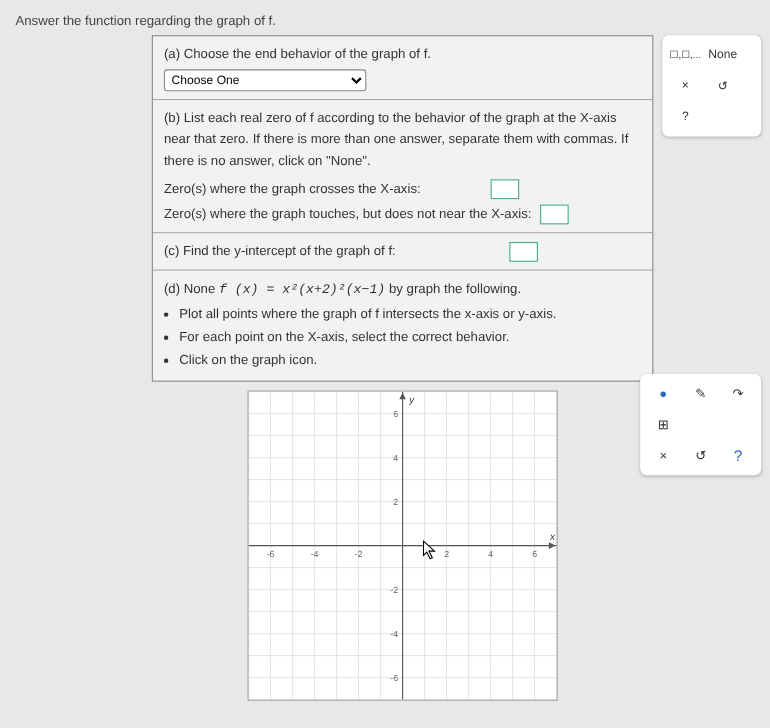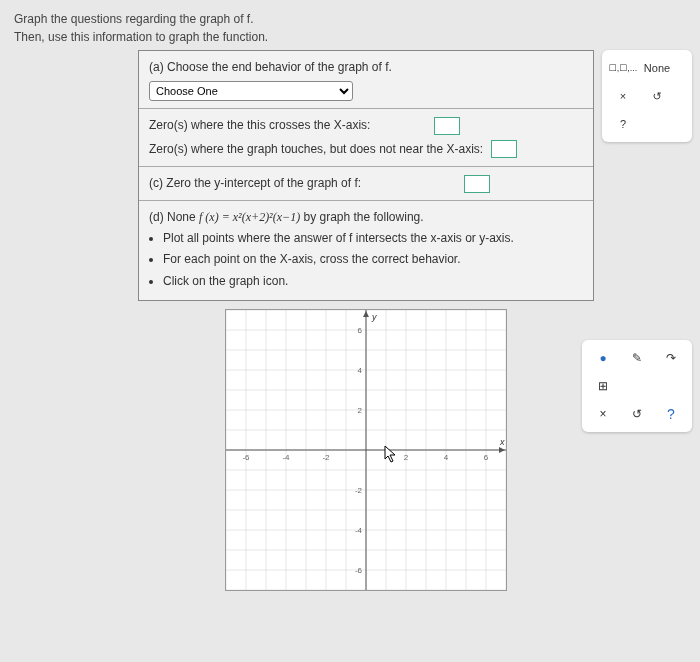--- a/index.html
+++ b/index.html
@@ -3,77 +3,77 @@
 <meta charset="utf-8">
 <style>
 body{margin:0;font-family:Arial,sans-serif;font-size:12px;background:#e8e8e8;color:#333}
 .page{width:700px;height:662px;background:#e8e8e8;position:relative}
 .instructions{padding:10px 14px 4px;color:#444;line-height:1.5}
 .main{display:flex;padding:0 8px}
 .leftcol{flex:1;margin-left:130px}
 .panel{border:1px solid #888;background:#f2f2f2;margin-bottom:1px}
 .part{padding:7px 10px;border-bottom:1px solid #aaa;line-height:1.6}
 .part:last-child{border-bottom:none}
-select{width:204px;font-size:11px;padding:2px;border:1px solid #888;border-radius:3px;background:#fff}
+select{width:184px;font-size:11px;padding:2px;border:1px solid #888;border-radius:3px;background:#fff}
 .inpbox{display:inline-block;width:24px;height:16px;border:1px solid #4a8;background:#fff;vertical-align:middle;margin-left:4px}
-.math{font-style:italic;font-family:Liberation Serif, serif}
+.math{font-style:italic;font-family:Liberation Mono, monospace}
 ul{margin:2px 0 0 14px;padding:0}
 li{margin-bottom:2px}
 .rightcol{width:90px;padding-left:8px}
 .toolpanel{background:#fff;border-radius:6px;box-shadow:0 1px 3px rgba(0,0,0,.2);padding:6px;display:flex;flex-wrap:wrap;gap:4px;margin-bottom:10px}
 .toolbtn{width:30px;height:24px;display:flex;align-items:center;justify-content:center;font-size:11px;border-radius:3px;cursor:pointer}
 .graphwrap{display:flex;justify-content:center;margin-top:8px}
 .graph{width:280px;height:280px;border:1px solid #999;background:#fff;position:relative}
 .cursor{position:absolute;top:135px;left:158px;z-index:5}
 .gtoolpanel{background:#fff;border-radius:6px;box-shadow:0 1px 3px rgba(0,0,0,.2);padding:6px;display:grid;grid-template-columns:repeat(3,30px);gap:4px;position:absolute;left:582px;top:340px}
 .gbtn{width:30px;height:24px;display:flex;align-items:center;justify-content:center;font-size:12px;border-radius:3px;cursor:pointer}
 </style>
 </head>
 <body>
 
 <div class="page">
   <div class="instructions">
-    <div>Graph the questions regarding the graph of f.</div>
-    <div>Then, use this information to graph the function.</div>
+    <div>Answer the function regarding the graph of f.</div>
   </div>
 
   <div class="main">
     <div class="leftcol">
       <div class="panel">
         <div class="part">
           <div>(a) Choose the end behavior of the graph of f.</div>
           <div style="margin-top:4px">
             <select>
               <option>Choose One</option>
             </select>
           </div>
         </div>
         <div class="part">
+          <div style="margin-bottom:6px">(b) List each real zero of f according to the behavior of the graph at the X-axis near that zero. If there is more than one answer, separate them with commas. If there is no answer, click on "None".</div>
           <div style="margin-bottom:4px">
-            <span>Zero(s) where the this crosses the X-axis:</span>
+            <span>Zero(s) where the graph crosses the X-axis:</span>
             <span class="inpbox" style="margin-left:60px"></span>
           </div>
           <div>
             <span>Zero(s) where the graph touches, but does not near the X-axis:</span>
             <span class="inpbox"></span>
           </div>
         </div>
         <div class="part">
-          <span>(c) Zero the y-intercept of the graph of f:</span>
+          <span>(c) Find the y-intercept of the graph of f:</span>
           <span class="inpbox" style="margin-left:100px"></span>
         </div>
         <div class="part">
           <div>
             <span>(d) None </span>
             <span class="math">f (x) = x²(x+2)²(x−1)</span>
             <span> by graph the following.</span>
           </div>
           <ul>
-            <li>Plot all points where the answer of f intersects the x-axis or y-axis.</li>
-            <li>For each point on the X-axis, cross the correct behavior.</li>
+            <li>Plot all points where the graph of f intersects the x-axis or y-axis.</li>
+            <li>For each point on the X-axis, select the correct behavior.</li>
             <li>Click on the graph icon.</li>
           </ul>
         </div>
       </div>
 
       <div class="graphwrap">
         <div class="graph">
           <svg width="280" height="280">
               <line x1="0" y1="0" x2="0" y2="280" stroke="#ccc" stroke-width="0.5"></line>
               <line x1="20" y1="0" x2="20" y2="280" stroke="#ccc" stroke-width="0.5"></line>

